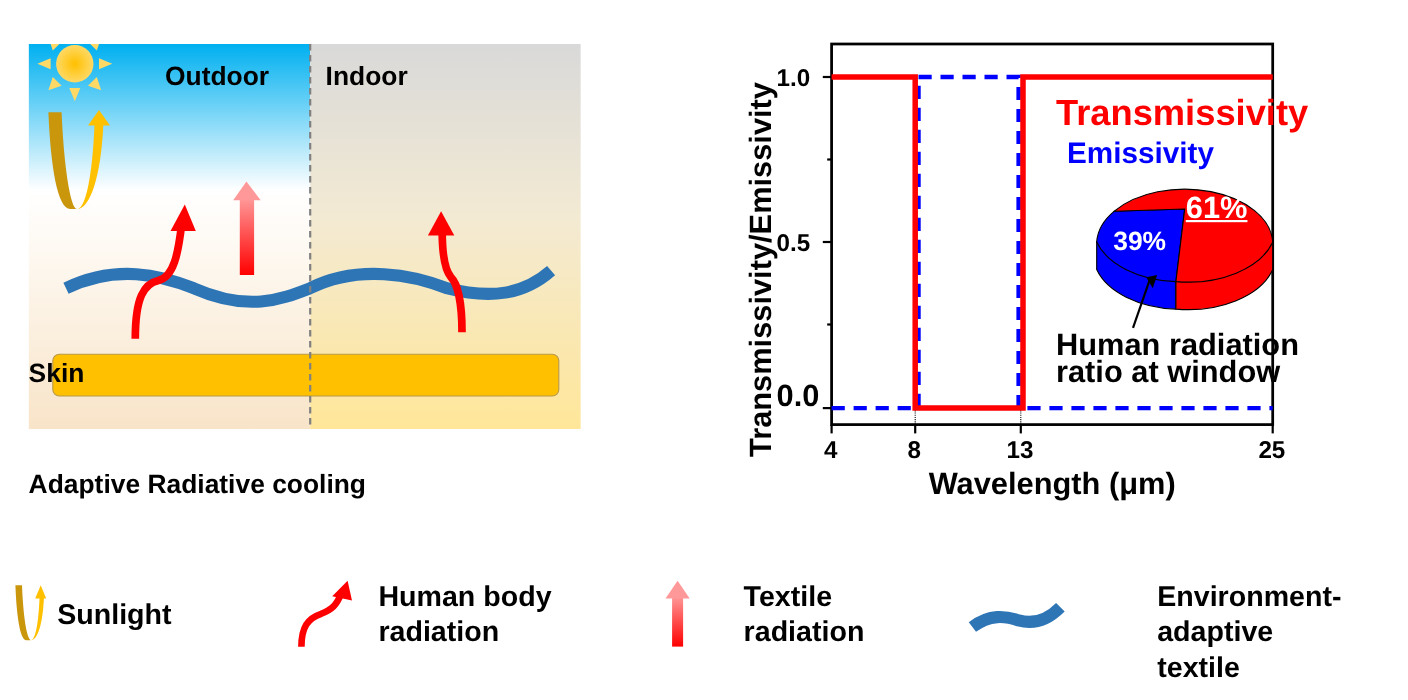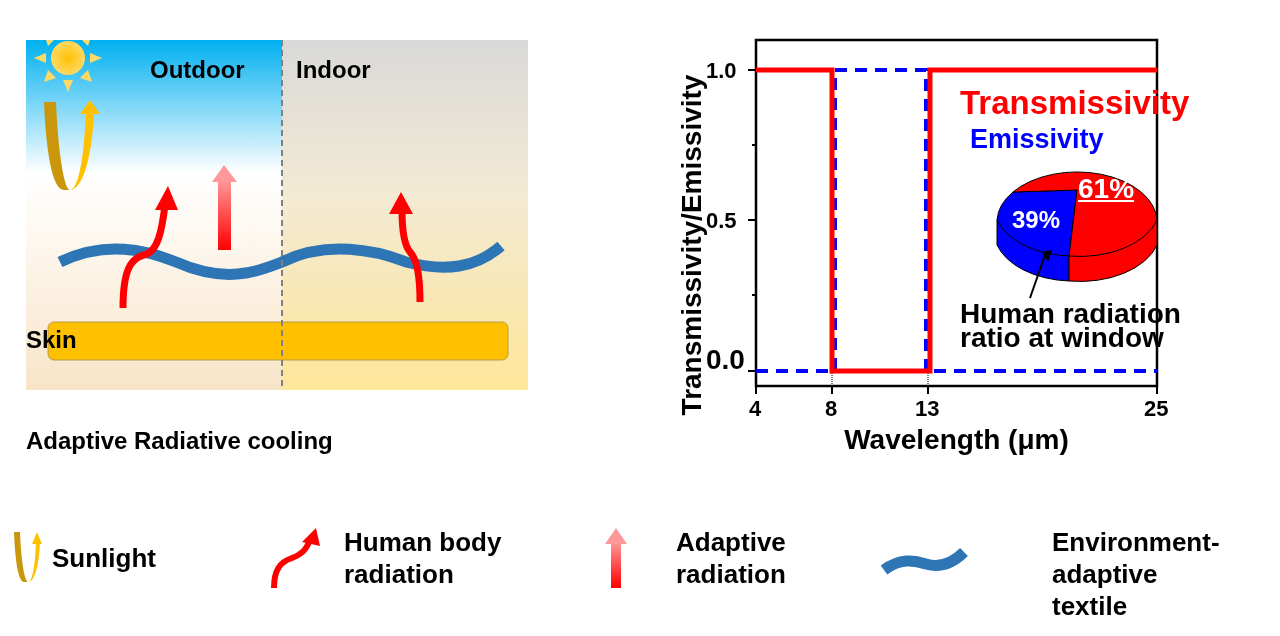--- a/index.html
+++ b/index.html
@@ -157,21 +157,21 @@
     <defs>
         <linearGradient id="gTex2" x1="0" y1="1" x2="0" y2="0">
           <stop offset="0" stop-color="#ff0000"></stop>
           <stop offset="1" stop-color="#ff9999"></stop>
         </linearGradient>
       </defs>
     <rect x="7" y="14" width="10" height="46" fill="url(#gTex2)"></rect>
     <polygon points="1,16 23,16 12,0" fill="#ff9999"></polygon>
   </svg>
   <div class="abs legend-label" style="left:676px;top:6px;">
-    <div>Adaptive</div>
+    <div>Textile</div>
     <div>radiation</div>
   </div>
 
   <svg class="abs" style="left:880px;top:22px;" width="90" height="36" viewBox="0 0 90 36">
     <path d="M4,28 C20,16 34,18 46,22 C60,26 72,22 84,10" fill="none" stroke="#2e75b6" stroke-width="11"></path>
   </svg>
   <div class="abs legend-label" style="left:1052px;top:6px;">
     <div>Environment-</div>
     <div>adaptive textile</div>
   </div>

